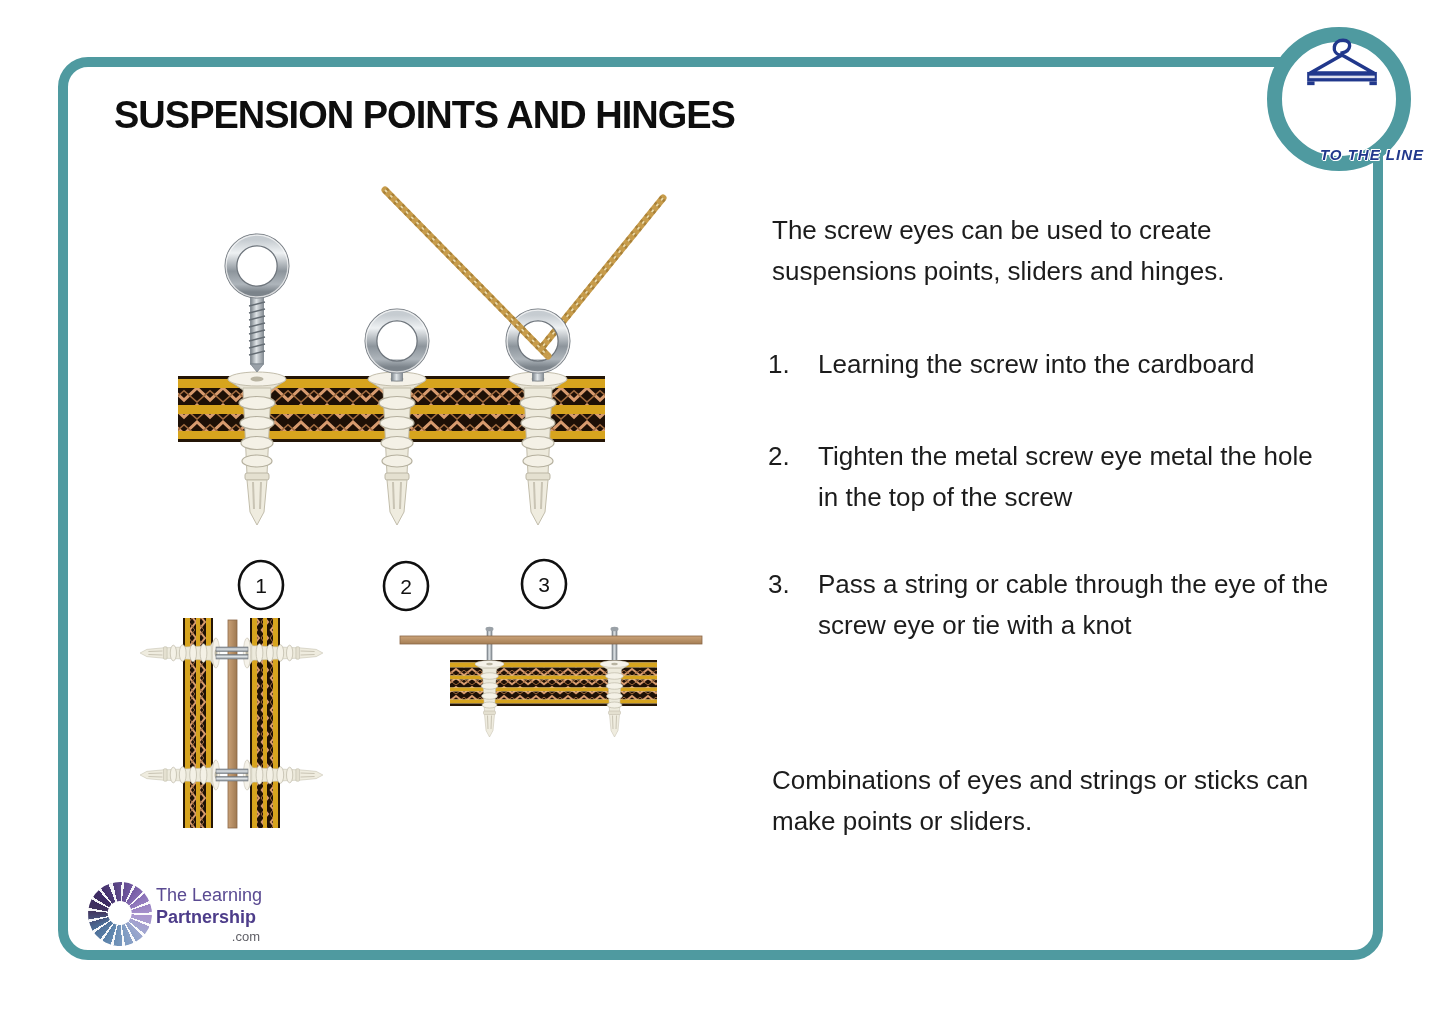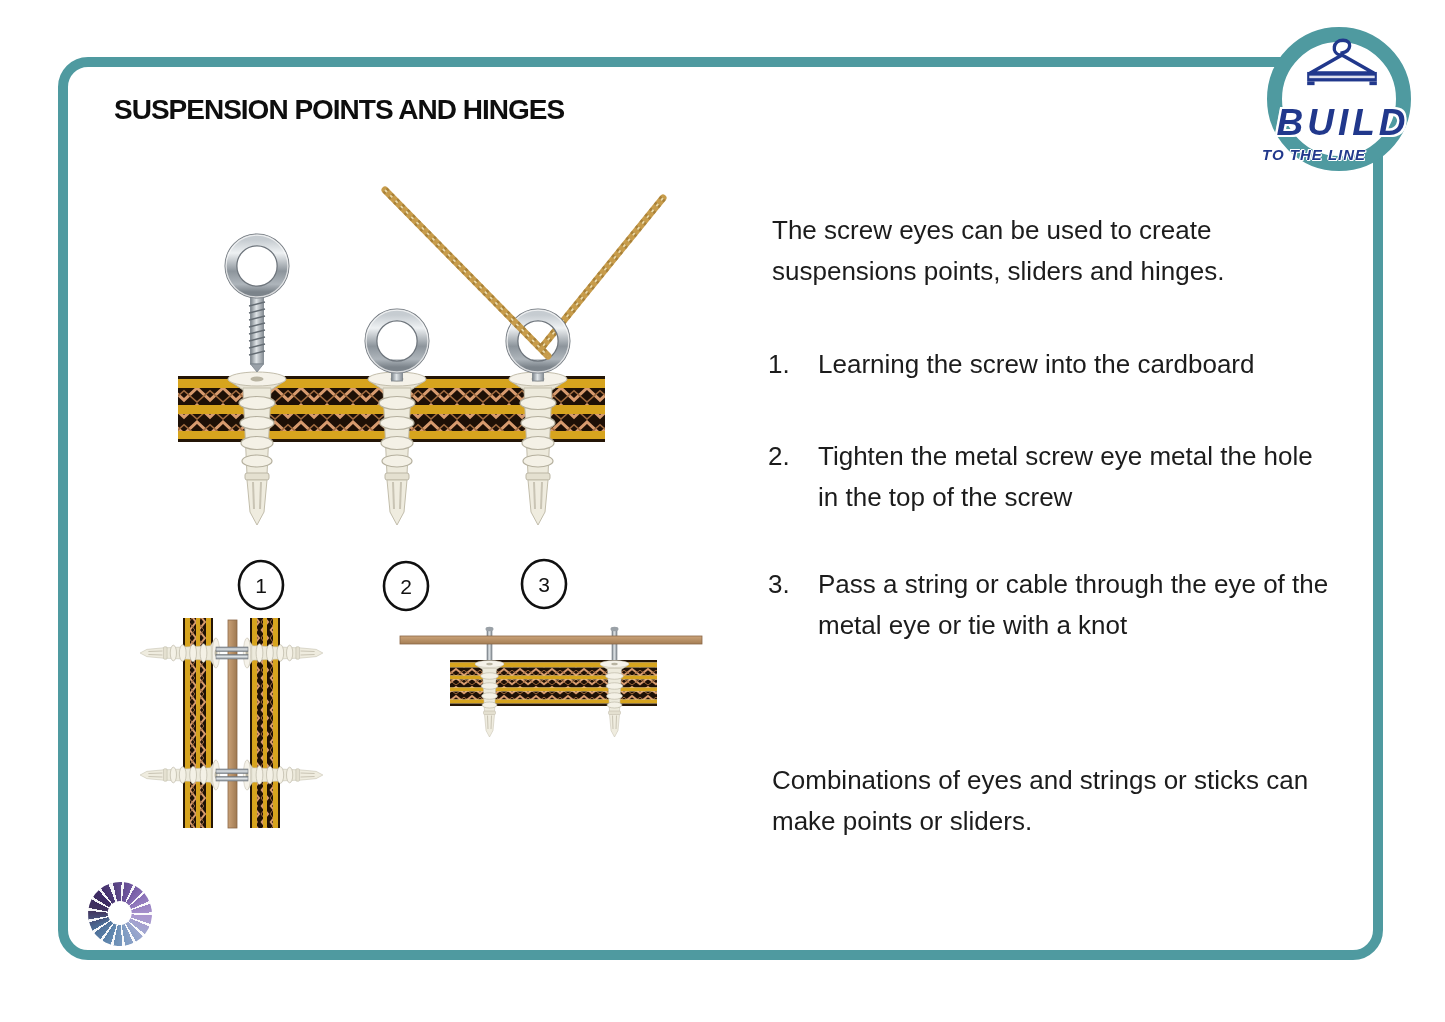--- a/index.html
+++ b/index.html
@@ -3,21 +3,21 @@
 <meta charset="utf-8">
 <style>
   html,body{margin:0;padding:0;background:#ffffff;}
   body{width:1445px;height:1022px;position:relative;overflow:hidden;
        font-family:"Liberation Sans",sans-serif;color:#1c1c1c;}
 
   .frame{position:absolute;left:58px;top:57px;width:1305px;height:883px;
          border:10px solid #4f9aa0;border-radius:30px;background:#fff;}
 
   .title{position:absolute;left:114px;top:94px;margin:0;
-         font-size:28px;font-weight:bold;letter-spacing:-1px;color:#0e0e0e;
+         font-size:38px;font-weight:bold;letter-spacing:-1px;color:#0e0e0e;
          white-space:nowrap;}
 
   .fig{position:absolute;left:80px;top:182px;}
 
   .intro,.outro{position:absolute;left:768px;margin:4px;
         font-size:26px;line-height:41px;color:#1c1c1c;}
   .intro{top:206px;width:540px;}
   .outro{top:756px;width:585px;}
   .step{position:absolute;left:768px;display:flex;
         font-size:26px;line-height:41px;color:#1c1c1c;}
@@ -28,21 +28,21 @@
   
   .build-logo{position:absolute;left:1262px;top:22px;width:162px;height:160px;}
   .build-ring{position:absolute;left:5px;top:5px;width:114px;height:114px;
         background:#fff;border:15px solid #4f9aa0;border-radius:50%;}
   .build-hanger{position:absolute;left:42px;top:13px;}
   .build-word{position:absolute;left:0;top:80px;width:162px;text-align:center;
         font-style:italic;font-weight:800;font-size:37px;letter-spacing:4px;
         color:#21388c;
         text-shadow:-2px 0 #fff,2px 0 #fff,0 -2px #fff,0 2px #fff,
                     -2px -2px #fff,2px 2px #fff,-2px 2px #fff,2px -2px #fff;}
-  .build-sub{position:absolute;left:0;top:124px;width:162px;text-align:left;
+  .build-sub{position:absolute;left:0;top:124px;width:162px;text-align:right;
         font-style:italic;font-weight:bold;font-size:15px;letter-spacing:1px;
         color:#21388c;
         text-shadow:-1px 0 #fff,1px 0 #fff,0 -1px #fff,0 1px #fff,
                     -1px -1px #fff,1px 1px #fff;}
 
   
   .tlp{position:absolute;left:86px;top:878px;width:260px;height:76px;}
   .tlp-wheel{position:absolute;left:2px;top:4px;width:64px;height:64px;
         border-radius:50%;transform:rotate(-18deg);
         background:
@@ -257,34 +257,38 @@
 <div class="step step1">
   <span class="num">1.</span>
   <span class="stext">Learning the screw into the cardboard</span>
 </div>
 <div class="step step2">
   <span class="num">2.</span>
   <span class="stext">Tighten the metal screw eye metal the hole in the top of the screw</span>
 </div>
 <div class="step step3">
   <span class="num">3.</span>
-  <span class="stext">Pass a string or cable through the eye of the metal eye or tie with a knot</span>
+  <span class="stext">Pass a string or cable through the eye of the screw eye or tie with a knot</span>
 </div>
 
 <p class="outro">Combinations of eyes and strings or sticks can make points or sliders.</p>
 
 <div class="build-logo">
   <div class="build-ring"></div>
   <svg class="build-hanger" width="76" height="57" viewBox="0 0 72 54">
     <path d="M34,19 C26,17 27,5 37,5 C46,5 45,15 36,17 L36,19" fill="none" stroke="#21388c" stroke-width="3.2" stroke-linecap="round"></path>
     <path d="M36,19 L66,36 L6,36 Z" fill="none" stroke="#21388c" stroke-width="3.4" stroke-linejoin="round"></path>
     <rect x="3" y="35" width="66" height="9" fill="#21388c"></rect>
     <rect x="5" y="38.5" width="62" height="2.4" fill="#ffffff" opacity="0.85"></rect>
     <rect x="3" y="44" width="7" height="3.5" fill="#21388c"></rect>
     <rect x="62" y="44" width="7" height="3.5" fill="#21388c"></rect>
   </svg>
-  <div class="build-word">BUILD</div>
   <div class="build-sub">TO THE LINE</div>
 </div>
 
 <div class="tlp">
   <div class="tlp-wheel"></div>
+  <div class="tlp-text">
+    <div class="tlp-l1">The Learning</div>
+    <div class="tlp-l2">Partnership</div>
+    <div class="tlp-l3">.com</div>
+  </div>
 </div>
 
 </body></html>

